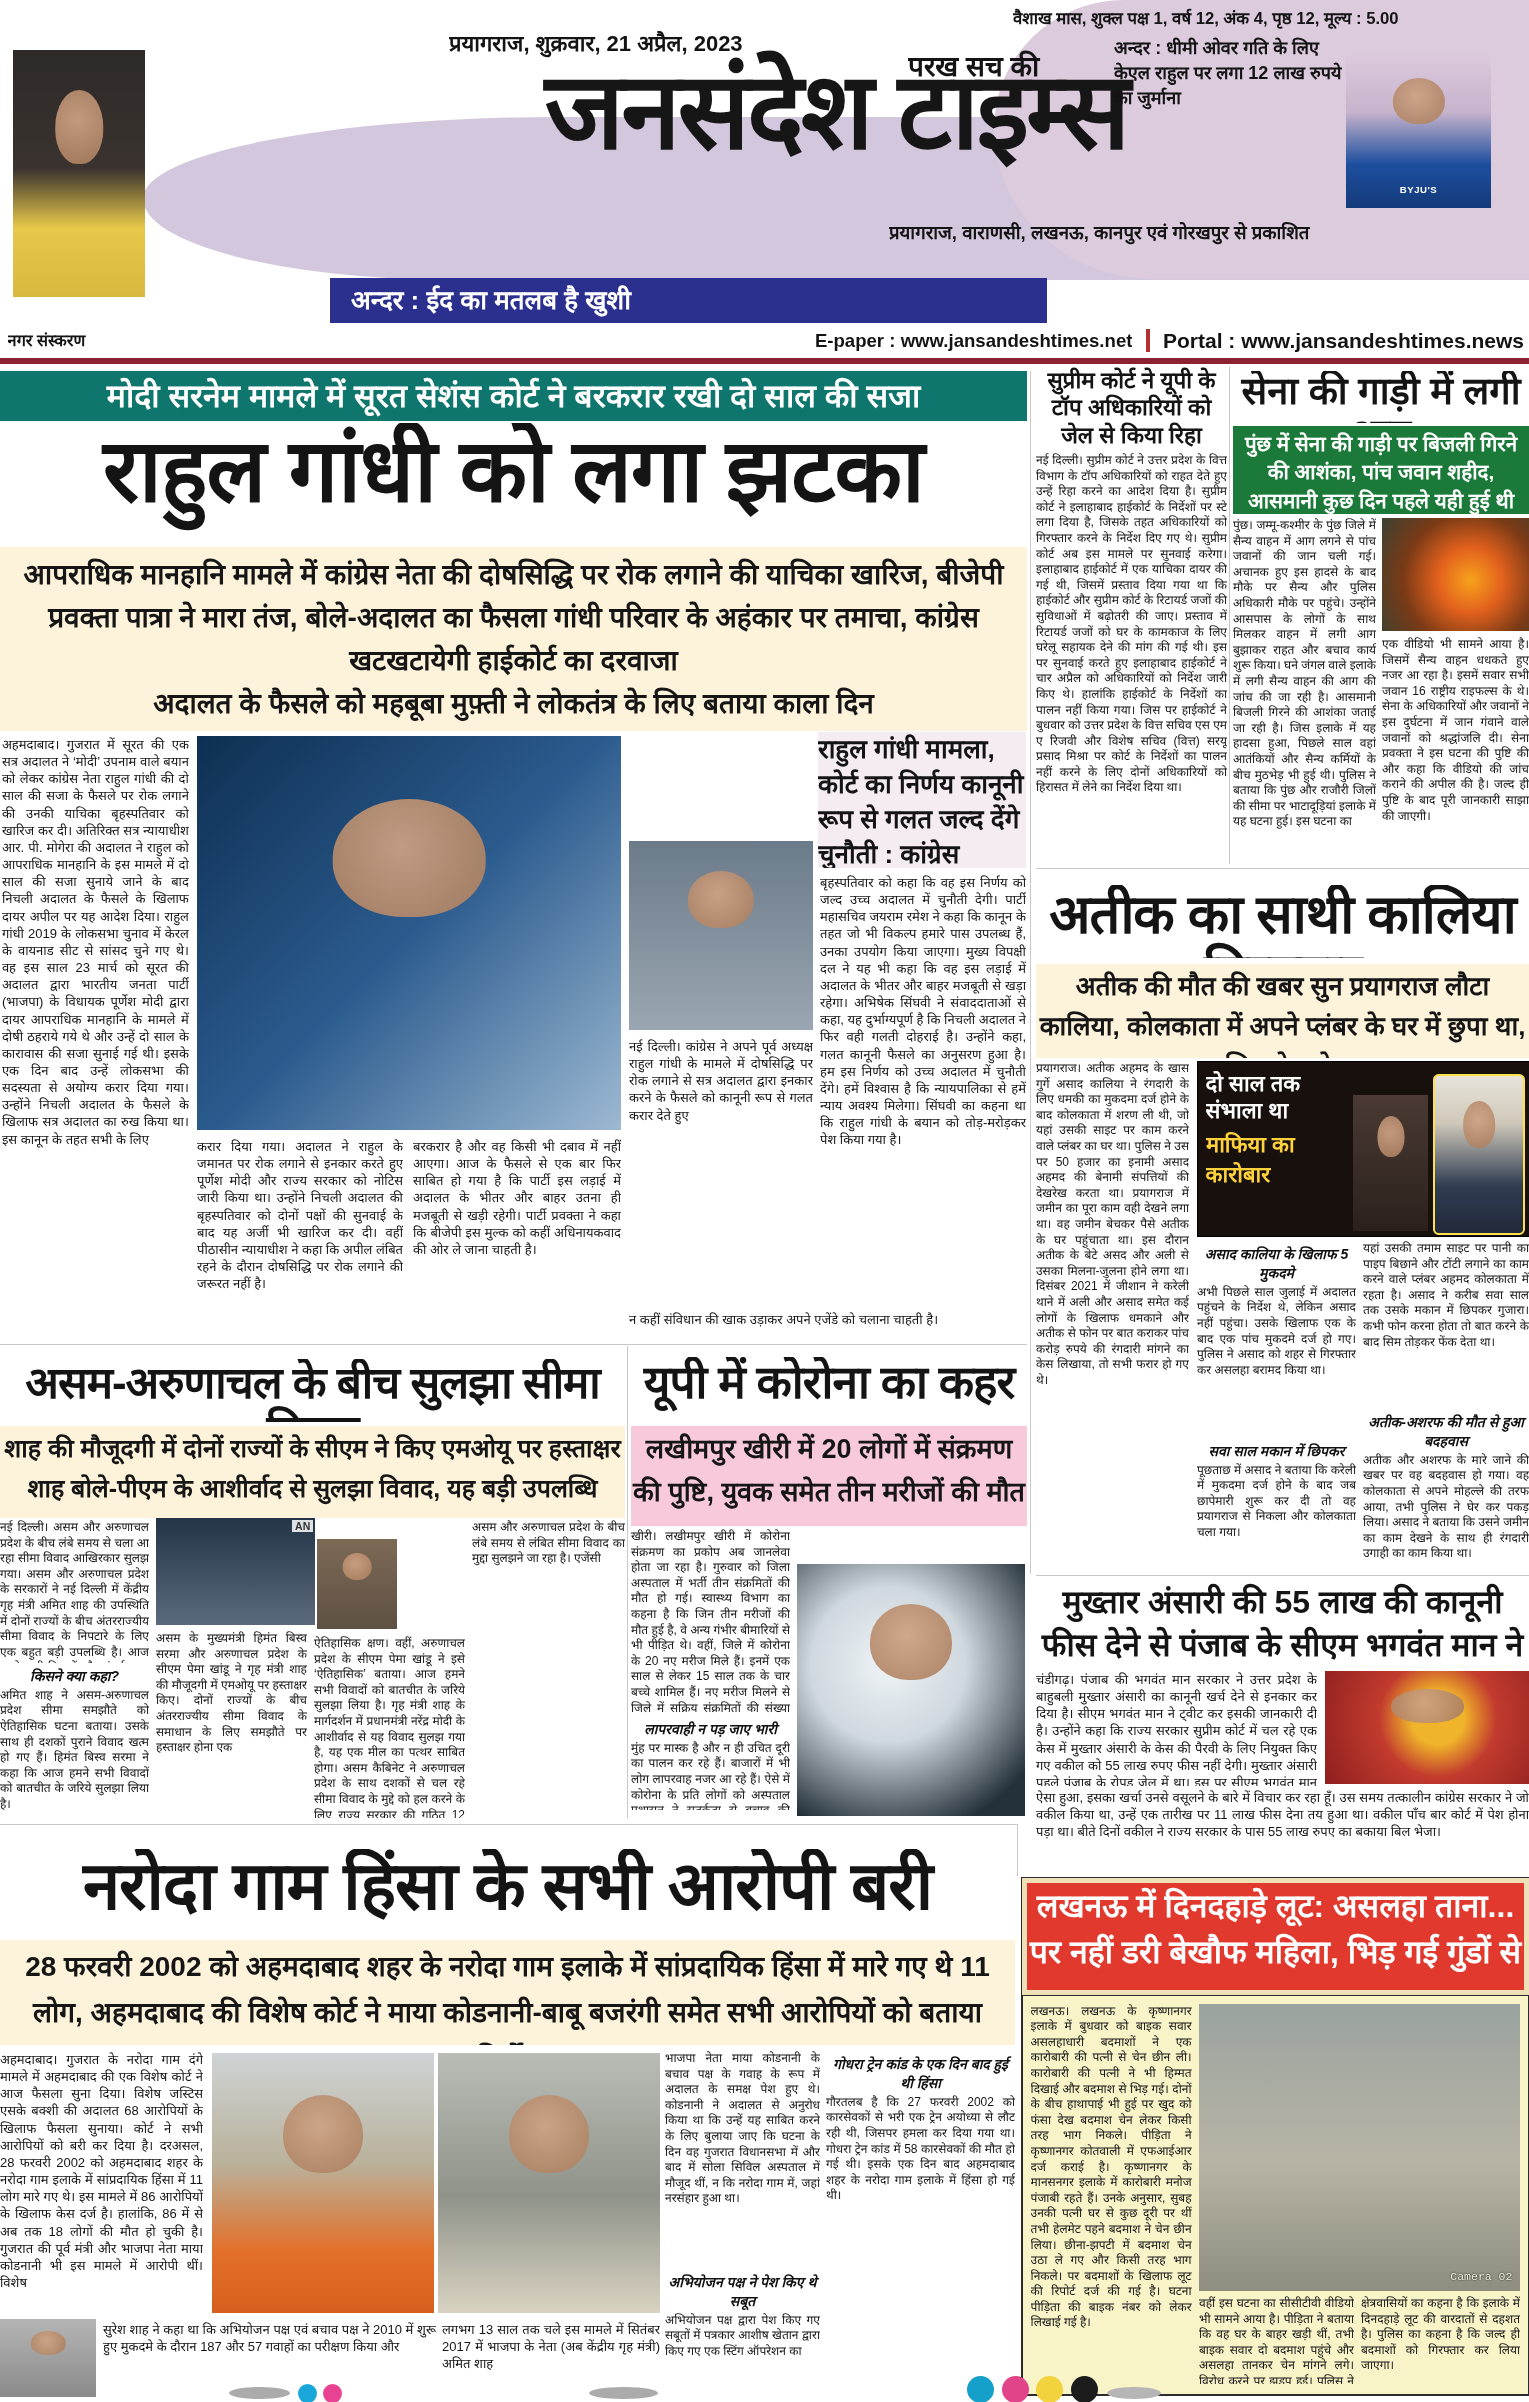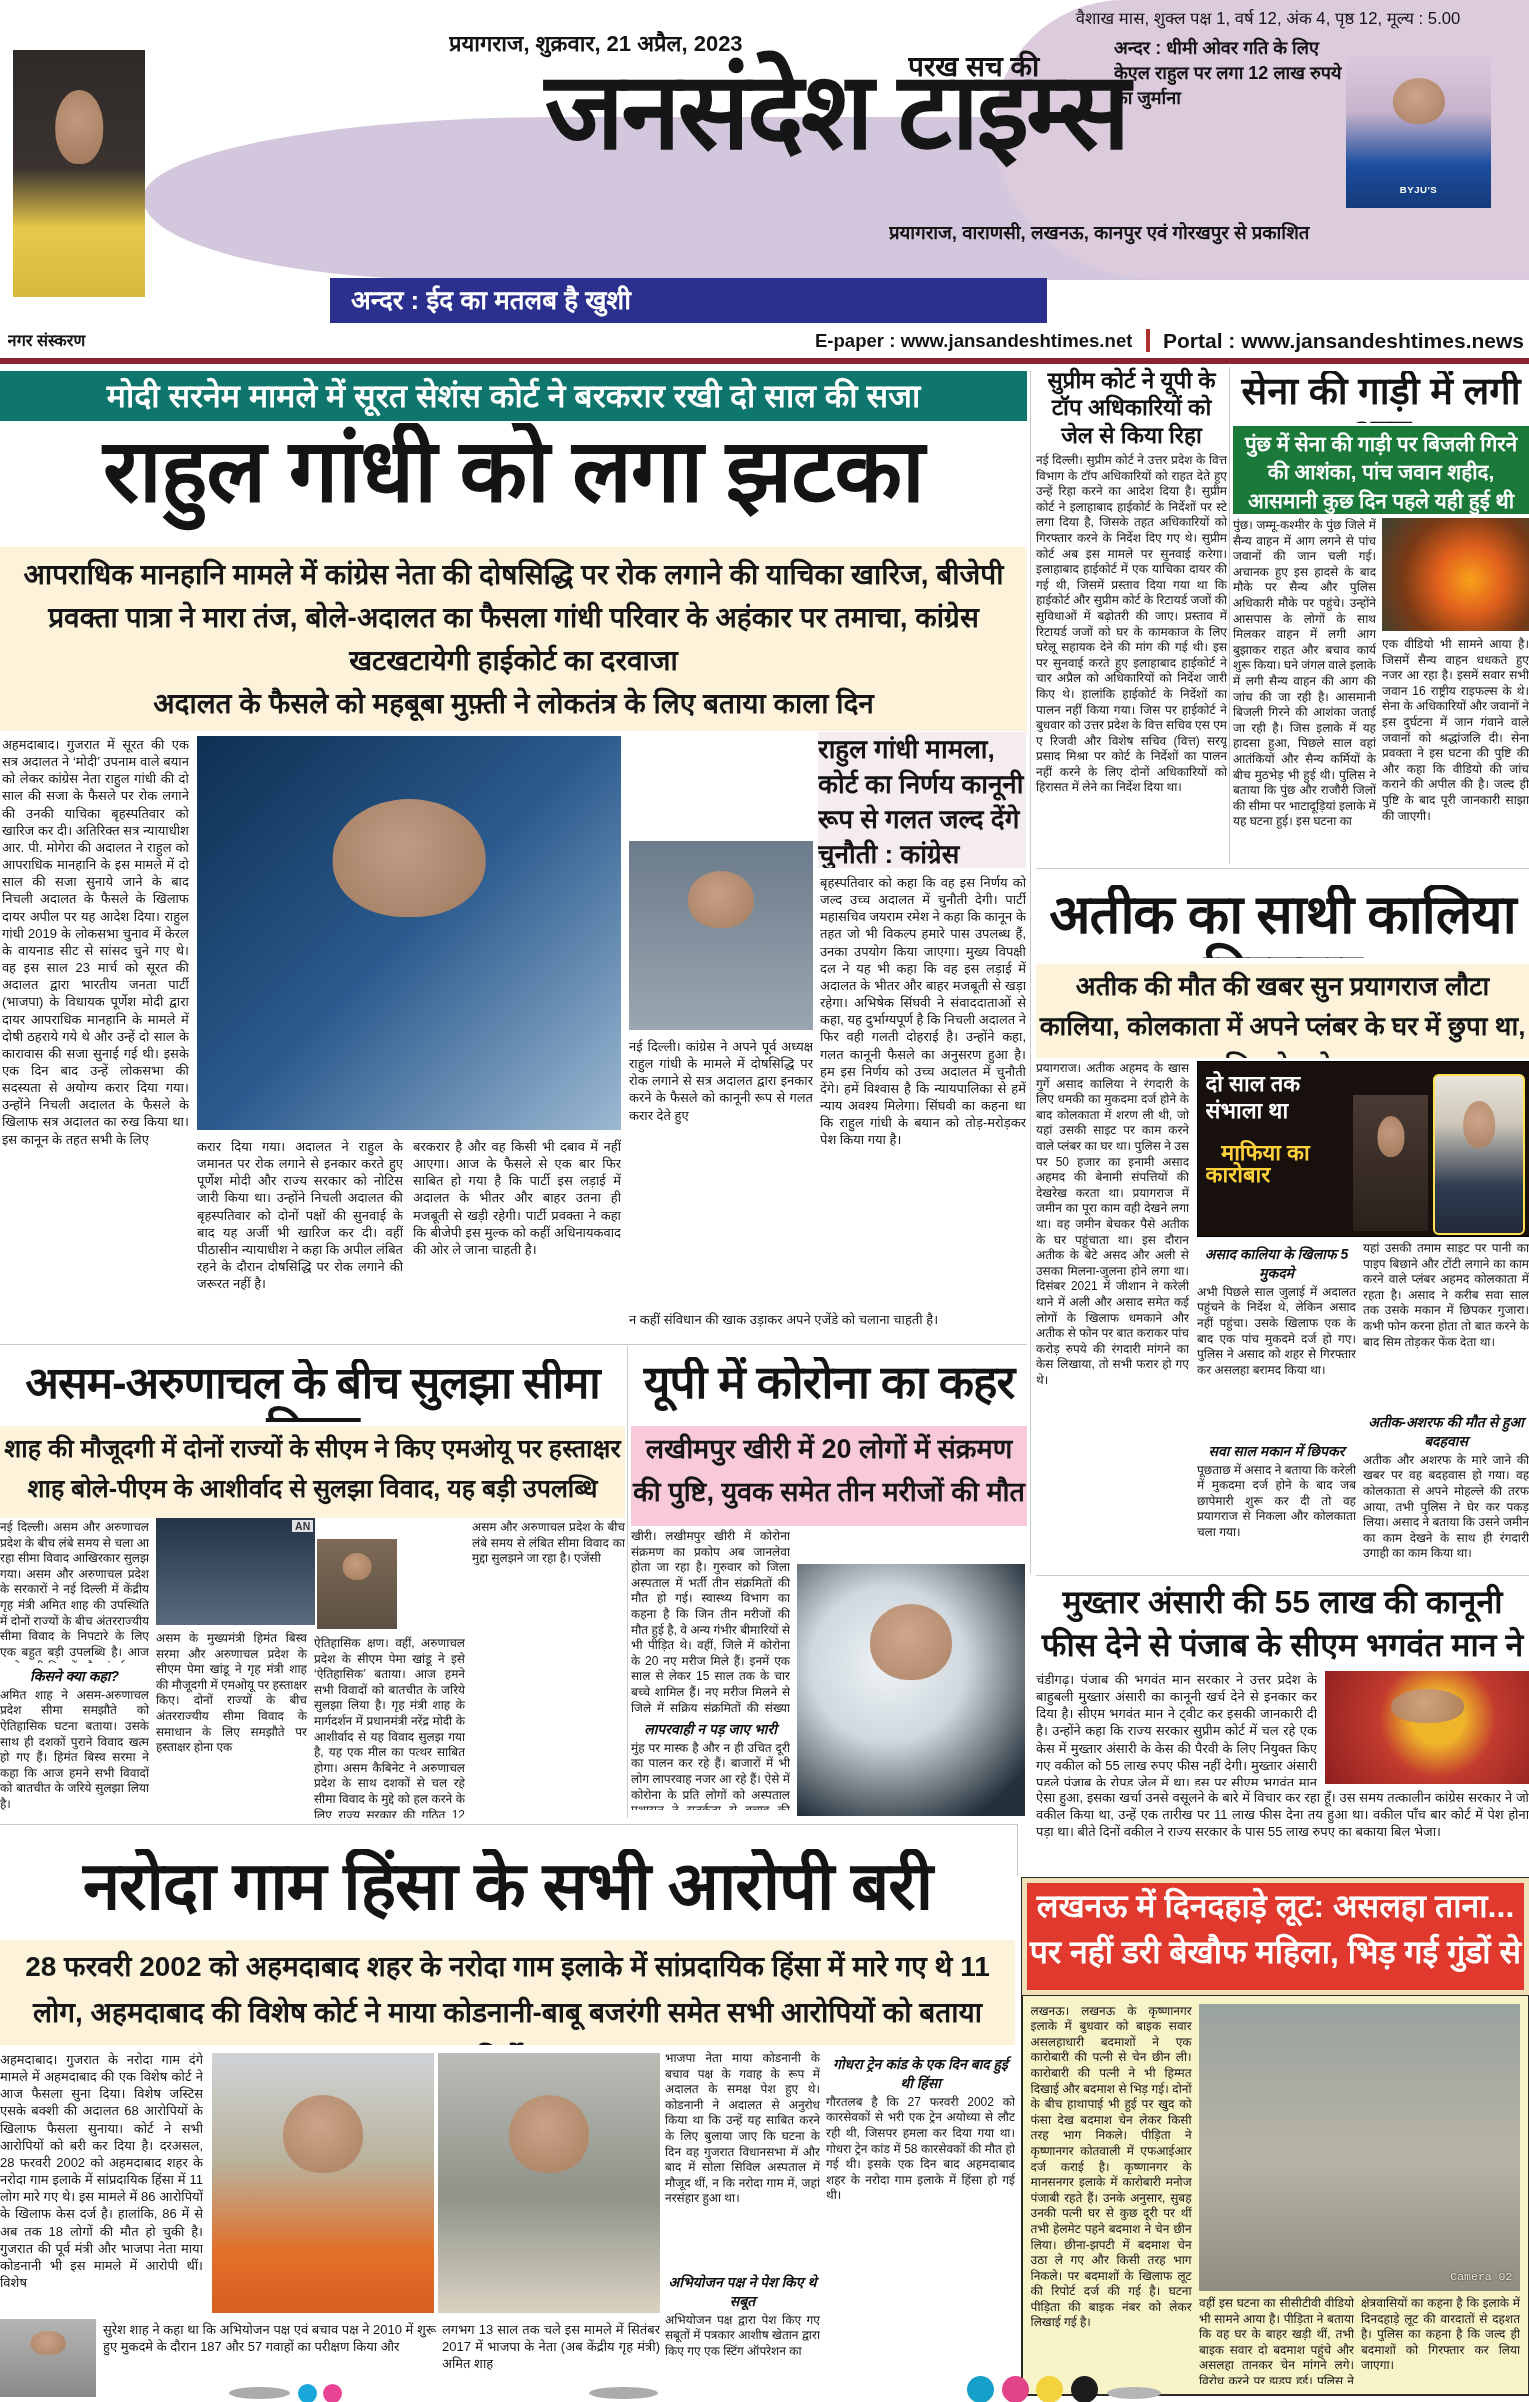--- a/index.html
+++ b/index.html
@@ -59,21 +59,21 @@
 
 <div class="page">
 
   <div class="abs wave1" style="left:143px; top:117px; width:1386px; height:163px;"></div>
   <div class="abs wave2" style="left:994px; top:0px; width:535px; height:279px;"></div>
 
   <div class="photo face ph-woman" style="left:13.4px; top:50px; width:132px; height:247px;"></div>
 
   <div class="abs clip" style="left:449px; top:27px; width:449px; height:31px; font-size:22px; font-weight:bold; color:#141414;">प्रयागराज, शुक्रवार, 21 अप्रैल, 2023</div>
 
-  <div class="abs clip" style="left:1013px; top:5.7px; width:510px; height:25px; font-size:16.7px; font-weight:normal; color:#141414; text-align:center;">वैशाख मास, शुक्ल पक्ष 1, वर्ष 12, अंक 4, पृष्ठ 12, मूल्य : 5.00</div>
+  <div class="abs clip" style="left:1013px; top:5.7px; width:510px; height:25px; font-size:16.7px; font-weight:bold; color:#141414; text-align:left;">वैशाख मास, शुक्ल पक्ष 1, वर्ष 12, अंक 4, पृष्ठ 12, मूल्य : 5.00</div>
 
   <div class="abs masthead clip" style="left:401px; top:42px; width:870px; height:161px; font-size:107px; line-height:1.3;">जनसंदेश टाइम्स</div>
 
   <div class="abs clip" style="left:908px; top:46px; width:201px; height:38px; font-size:28px; font-weight:bold; color:#141414;">परख सच की</div>
 
   <div class="abs clip" style="left:1114px; top:36px; width:228px; height:96px; font-size:18px; font-weight:bold; line-height:1.4; color:#141414;">अन्दर :  धीमी ओवर गति के लिए केएल राहुल पर लगा 12 लाख रुपये का जुर्माना</div>
 
   <div class="photo face ph-klrahul" style="left:1346px; top:53px; width:145px; height:155px;">
     <span class="jersey">BYJU'S</span>
   </div>
@@ -130,21 +130,21 @@
 
   <div class="hr" style="left:1036px; top:868px; width:493px;"></div>
 
   <div class="abs hl clip" style="left:1036px; top:885px; width:493px; height:73px; font-size:54px;">अतीक का साथी कालिया गिरफ्तार</div>
   <div class="abs sub clip" style="left:1036px; top:964px; width:493px; height:92px; font-size:26px; line-height:1.55; padding-top:1.9px;">अतीक की मौत की खबर सुन प्रयागराज लौटा कालिया, कोलकाता में अपने प्लंबर के घर में छुपा था, पुलिस ने दबोचा</div>
 
   <div class="abs clip bodytext-sm" style="left:1036px; top:1061px; width:153px; height:509px;">प्रयागराज। अतीक अहमद के खास गुर्गे असाद कालिया ने रंगदारी के लिए धमकी का मुकदमा दर्ज होने के बाद कोलकाता में शरण ली थी, जो यहां उसकी साइट पर काम करने वाले प्लंबर का घर था। पुलिस ने उस पर 50 हजार का इनामी असाद अहमद की बेनामी संपत्तियों की देखरेख करता था। प्रयागराज में जमीन का पूरा काम वही देखने लगा था। वह जमीन बेचकर पैसे अतीक के घर पहुंचाता था। इस दौरान अतीक के बेटे असद और अली से उसका मिलना-जुलना होने लगा था। दिसंबर 2021 में जीशान ने करेली थाने में अली और असाद समेत कई लोगों के खिलाफ धमकाने और अतीक से फोन पर बात कराकर पांच करोड़ रुपये की रंगदारी मांगने का केस लिखाया, तो सभी फरार हो गए थे।</div>
 
   <div class="abs blackbox" style="left:1197px; top:1061px; width:333px; height:174px;">
     <div class="abs bb-line1 clip" style="left:7.6px; top:7.6px; width:153px; height:59px;">दो साल तक संभाला था</div>
-    <div class="abs bb-line2 clip" style="left:23px; top:69px; width:134px; height:31px;margin-top:8px;">माफिया का</div>
+    <div class="abs bb-line2 clip" style="left:8px; top:69px; width:134px; height:31px;">माफिया का</div>
     <div class="abs bb-line2 clip" style="left:7.6px; top:99px; width:134px; height:31px;">कारोबार</div>
     <div class="photo face ph-kalia" style="left:155px; top:32.5px; width:75px; height:136px;"></div>
     <div class="photo face ph-atiq" style="left:235px; top:11.5px; width:88px; height:157px;"></div>
   </div>
 
   <div class="abs" style="left:1197px; top:1241px; width:159px; height:329px;">
     <div class="crosshead">असाद कालिया के खिलाफ 5 मुकदमे</div>
     <div class="bodytext-sm clip" style="height:153px;">अभी पिछले साल जुलाई में अदालत पहुंचने के निर्देश थे, लेकिन असाद नहीं पहुंचा। उसके खिलाफ एक के बाद एक पांच मुकदमे दर्ज हो गए। पुलिस ने असाद को शहर से गिरफ्तार कर असलहा बरामद किया था।</div>
     <div class="crosshead">सवा साल मकान में छिपकर</div>
     <div class="bodytext-sm clip" style="height:115px;">पूछताछ में असाद ने बताया कि करेली में मुकदमा दर्ज होने के बाद जब छापेमारी शुरू कर दी तो वह प्रयागराज से निकला और कोलकाता चला गया।</div>

